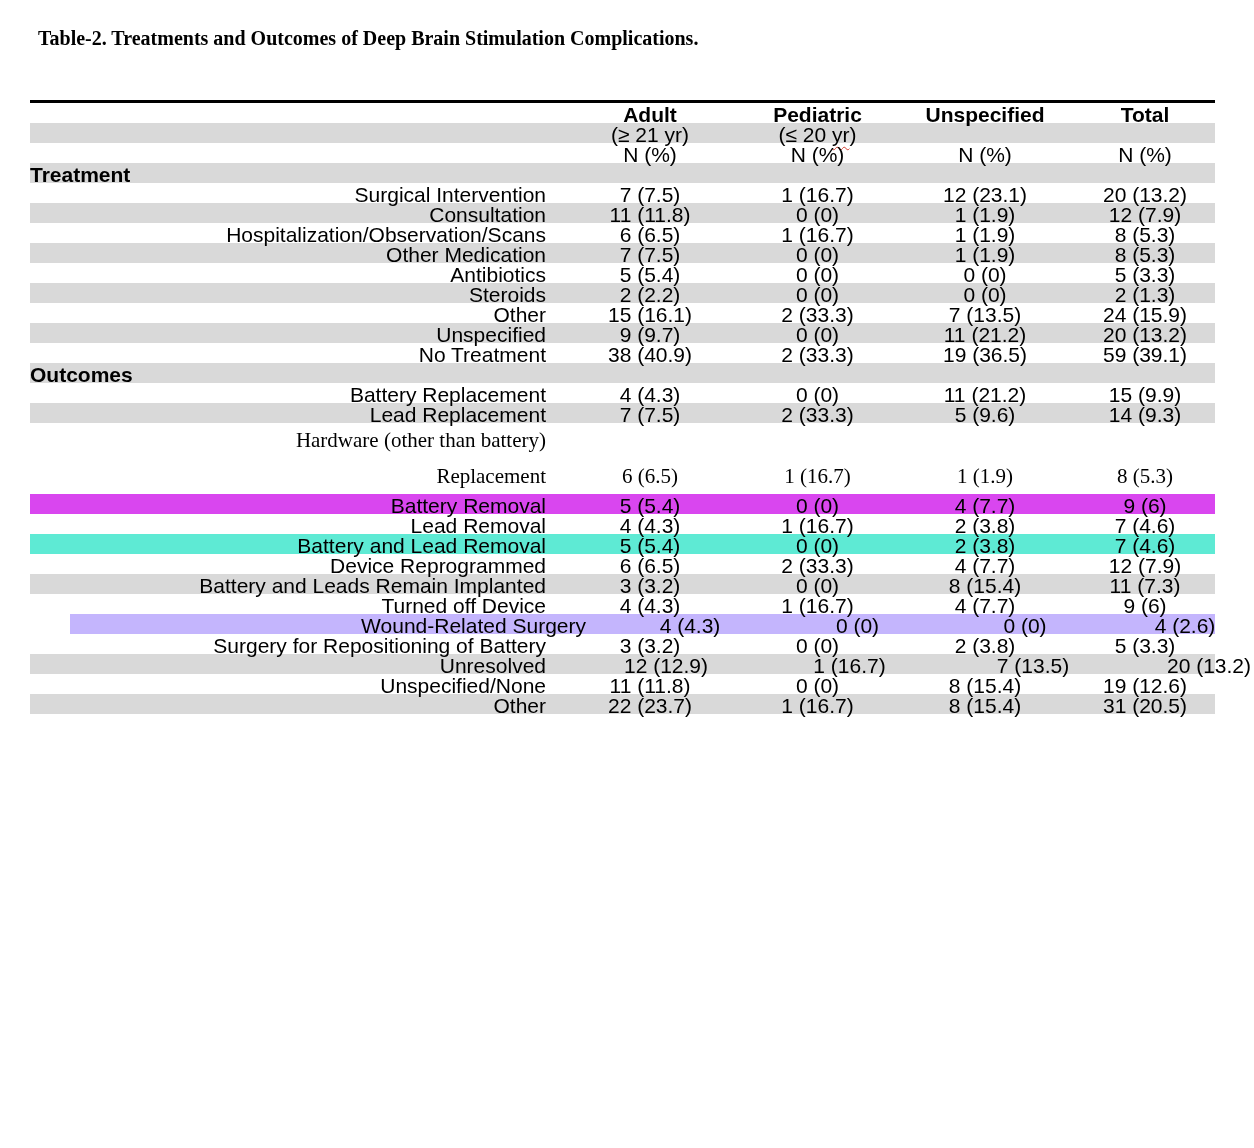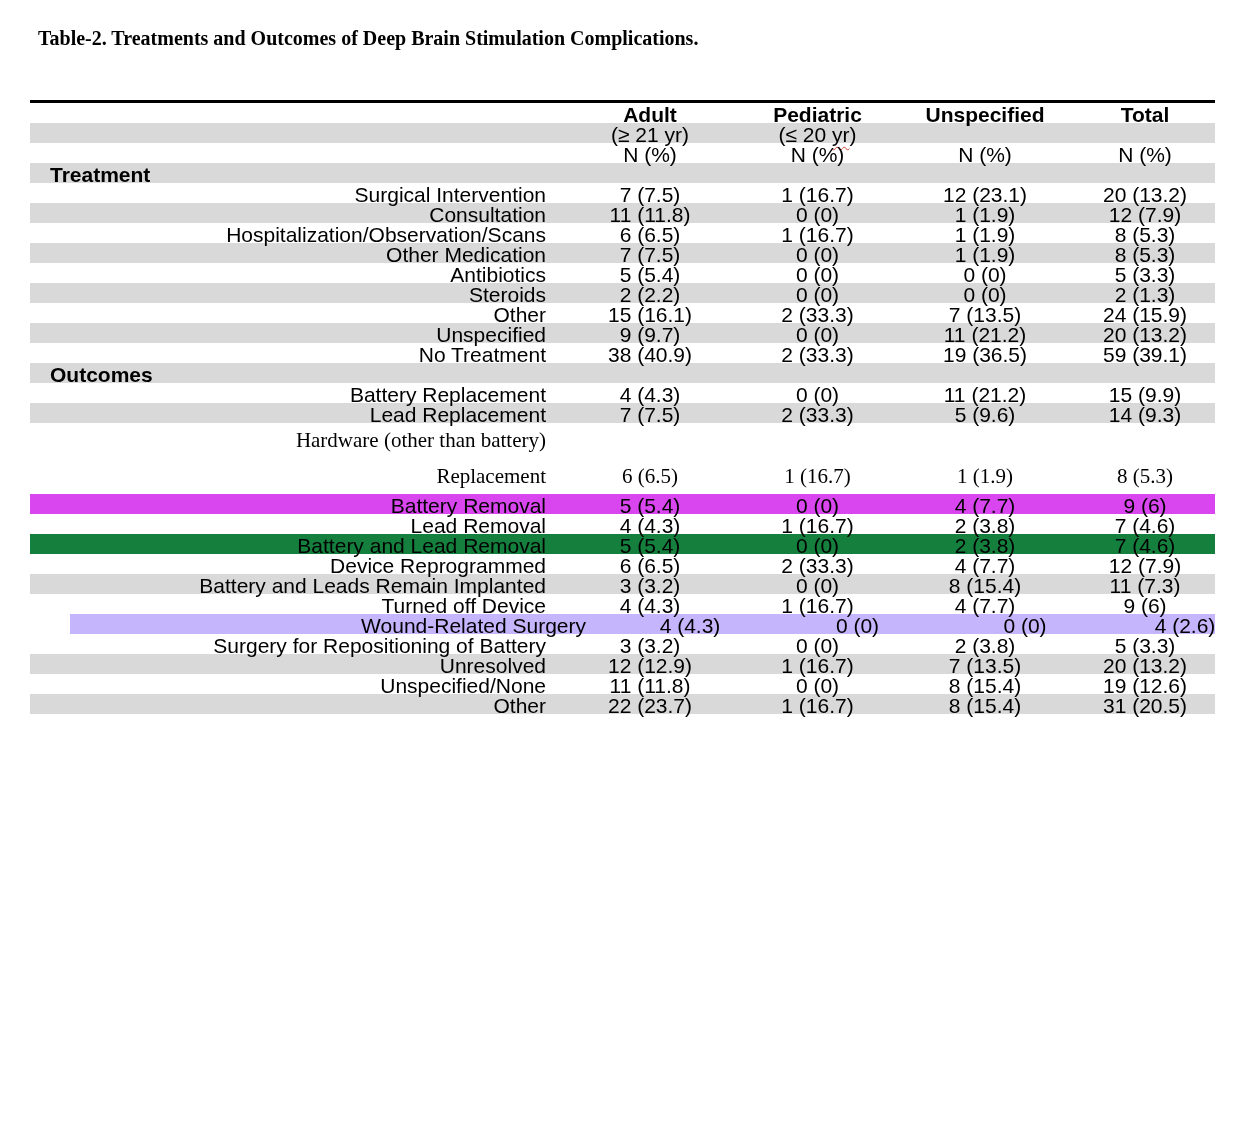--- a/index.html
+++ b/index.html
@@ -14,21 +14,21 @@
   .table-wrap { margin:44px 0 0 30px; width:1185px; }
   .rule { height:3px; background:#000; }
   .row {
     display:grid; grid-template-columns:530px 180px 155px 180px 140px;
     height:20px; align-items:center; font-size:21px;
   }
   .row.stripe { background:#d9d9d9; }
   .cell-label { text-align:right; padding-right:14px; }
   .cell-val { text-align:center; }
   .row.header-row .cell-val { font-weight:bold; }
-  .cell-section { grid-column:1 / -1; font-weight:bold; padding-left:20px; text-align:left; }
+  .cell-section { grid-column:1 / -1; font-weight:bold; padding-left:0; text-align:left; }
   .row.two-line { height:71px;font-family:Liberation Serif, serif; }
   .row.two-line .cell-label { line-height:35.5px; }
   .row.two-line .cell-val { align-self:end; height:35.5px; line-height:35.5px; }
   .sq {
     text-decoration-line:underline; text-decoration-style:wavy;
     text-decoration-color:#d23f31; text-decoration-thickness:1px;
     text-underline-offset:4px;
   }
 </style>
 </head>
@@ -160,21 +160,21 @@
           <div class="cell-val">4 (7.7)</div>
           <div class="cell-val">9 (6)</div>
         </div>
         <div class="row">
           <div class="cell-label">Lead Removal</div>
           <div class="cell-val">4 (4.3)</div>
           <div class="cell-val">1 (16.7)</div>
           <div class="cell-val">2 (3.8)</div>
           <div class="cell-val">7 (4.6)</div>
         </div>
-        <div class="row stripe" style="background: #15803d;">
+        <div class="row stripe" style="background: #5eead4;">
           <div class="cell-label">Battery and Lead Removal</div>
           <div class="cell-val">5 (5.4)</div>
           <div class="cell-val">0 (0)</div>
           <div class="cell-val">2 (3.8)</div>
           <div class="cell-val">7 (4.6)</div>
         </div>
         <div class="row">
           <div class="cell-label">Device Reprogrammed</div>
           <div class="cell-val">6 (6.5)</div>
           <div class="cell-val">2 (33.3)</div>
@@ -202,21 +202,21 @@
           <div class="cell-val">0 (0)</div>
           <div class="cell-val">4 (2.6)</div>
         </div>
         <div class="row">
           <div class="cell-label">Surgery for Repositioning of Battery</div>
           <div class="cell-val">3 (3.2)</div>
           <div class="cell-val">0 (0)</div>
           <div class="cell-val">2 (3.8)</div>
           <div class="cell-val">5 (3.3)</div>
         </div>
-        <div class="row stripe" style="background: rgb(217, 217, 217);">
+        <div class="row stripe" style="background: rgb(217, 217, 217); gap: 16px;">
           <div class="cell-label">Unresolved</div>
           <div class="cell-val">12 (12.9)</div>
           <div class="cell-val">1 (16.7)</div>
           <div class="cell-val">7 (13.5)</div>
           <div class="cell-val">20 (13.2)</div>
         </div>
         <div class="row">
           <div class="cell-label">Unspecified/None</div>
           <div class="cell-val">11 (11.8)</div>
           <div class="cell-val">0 (0)</div>

